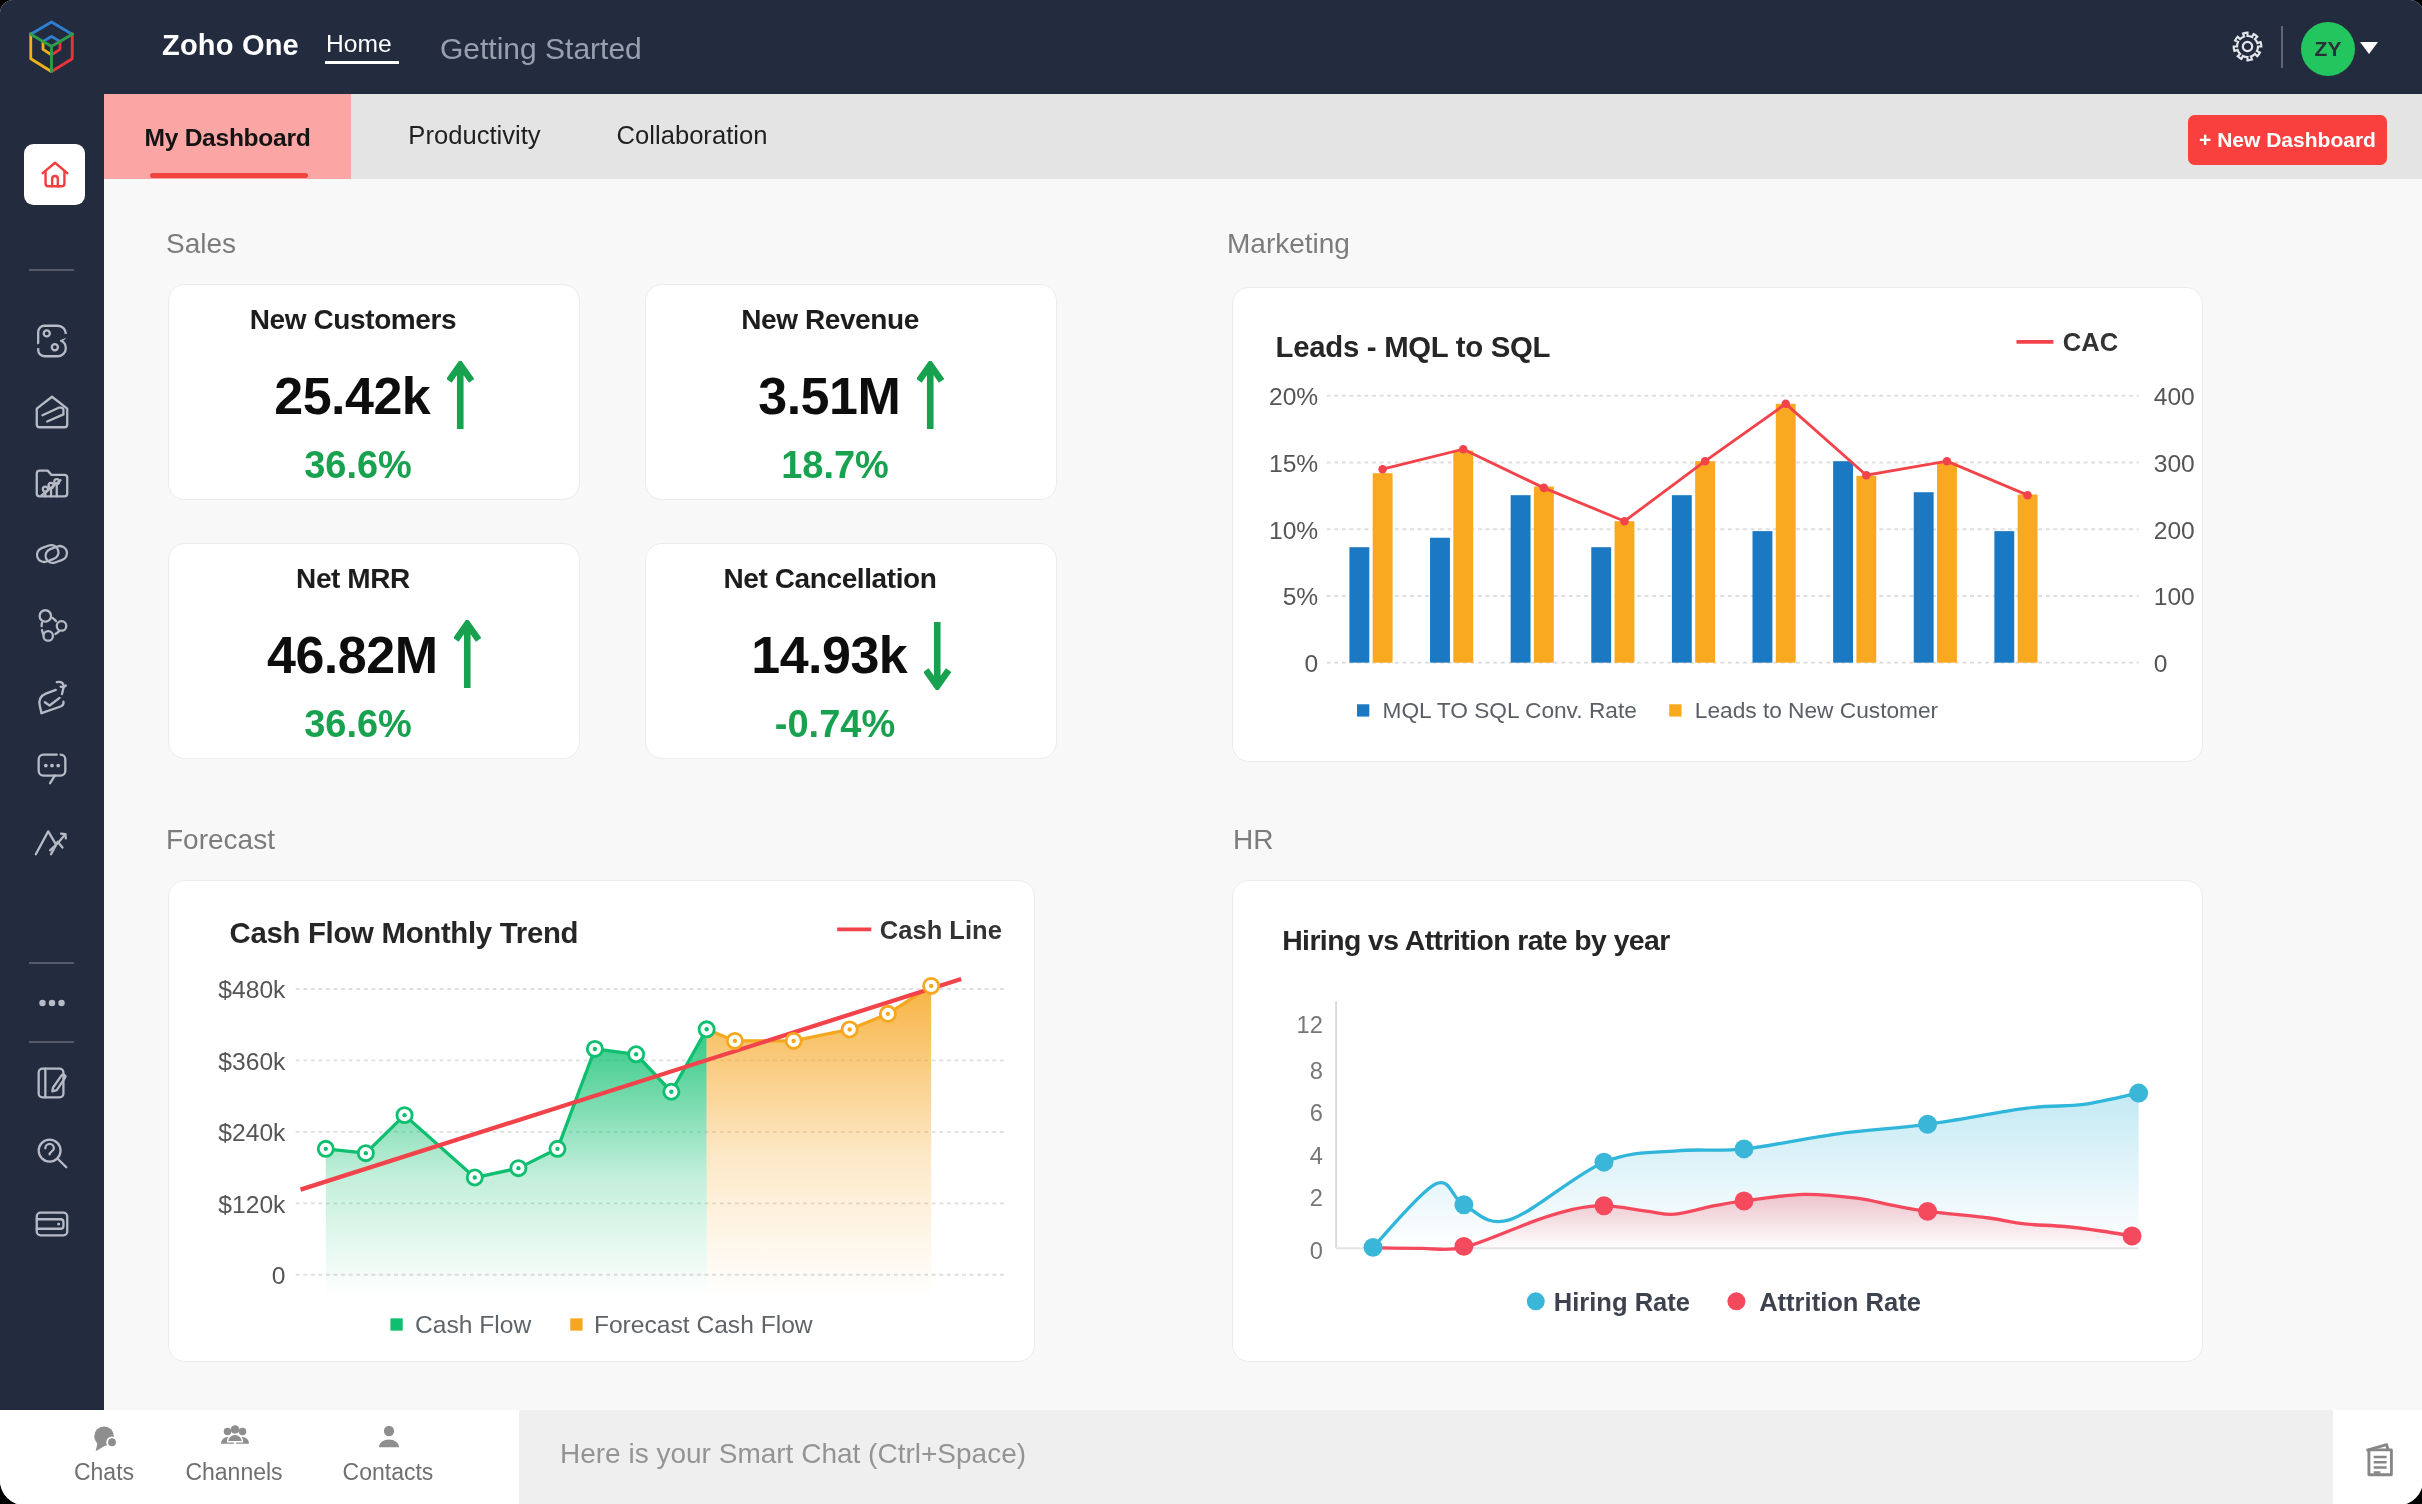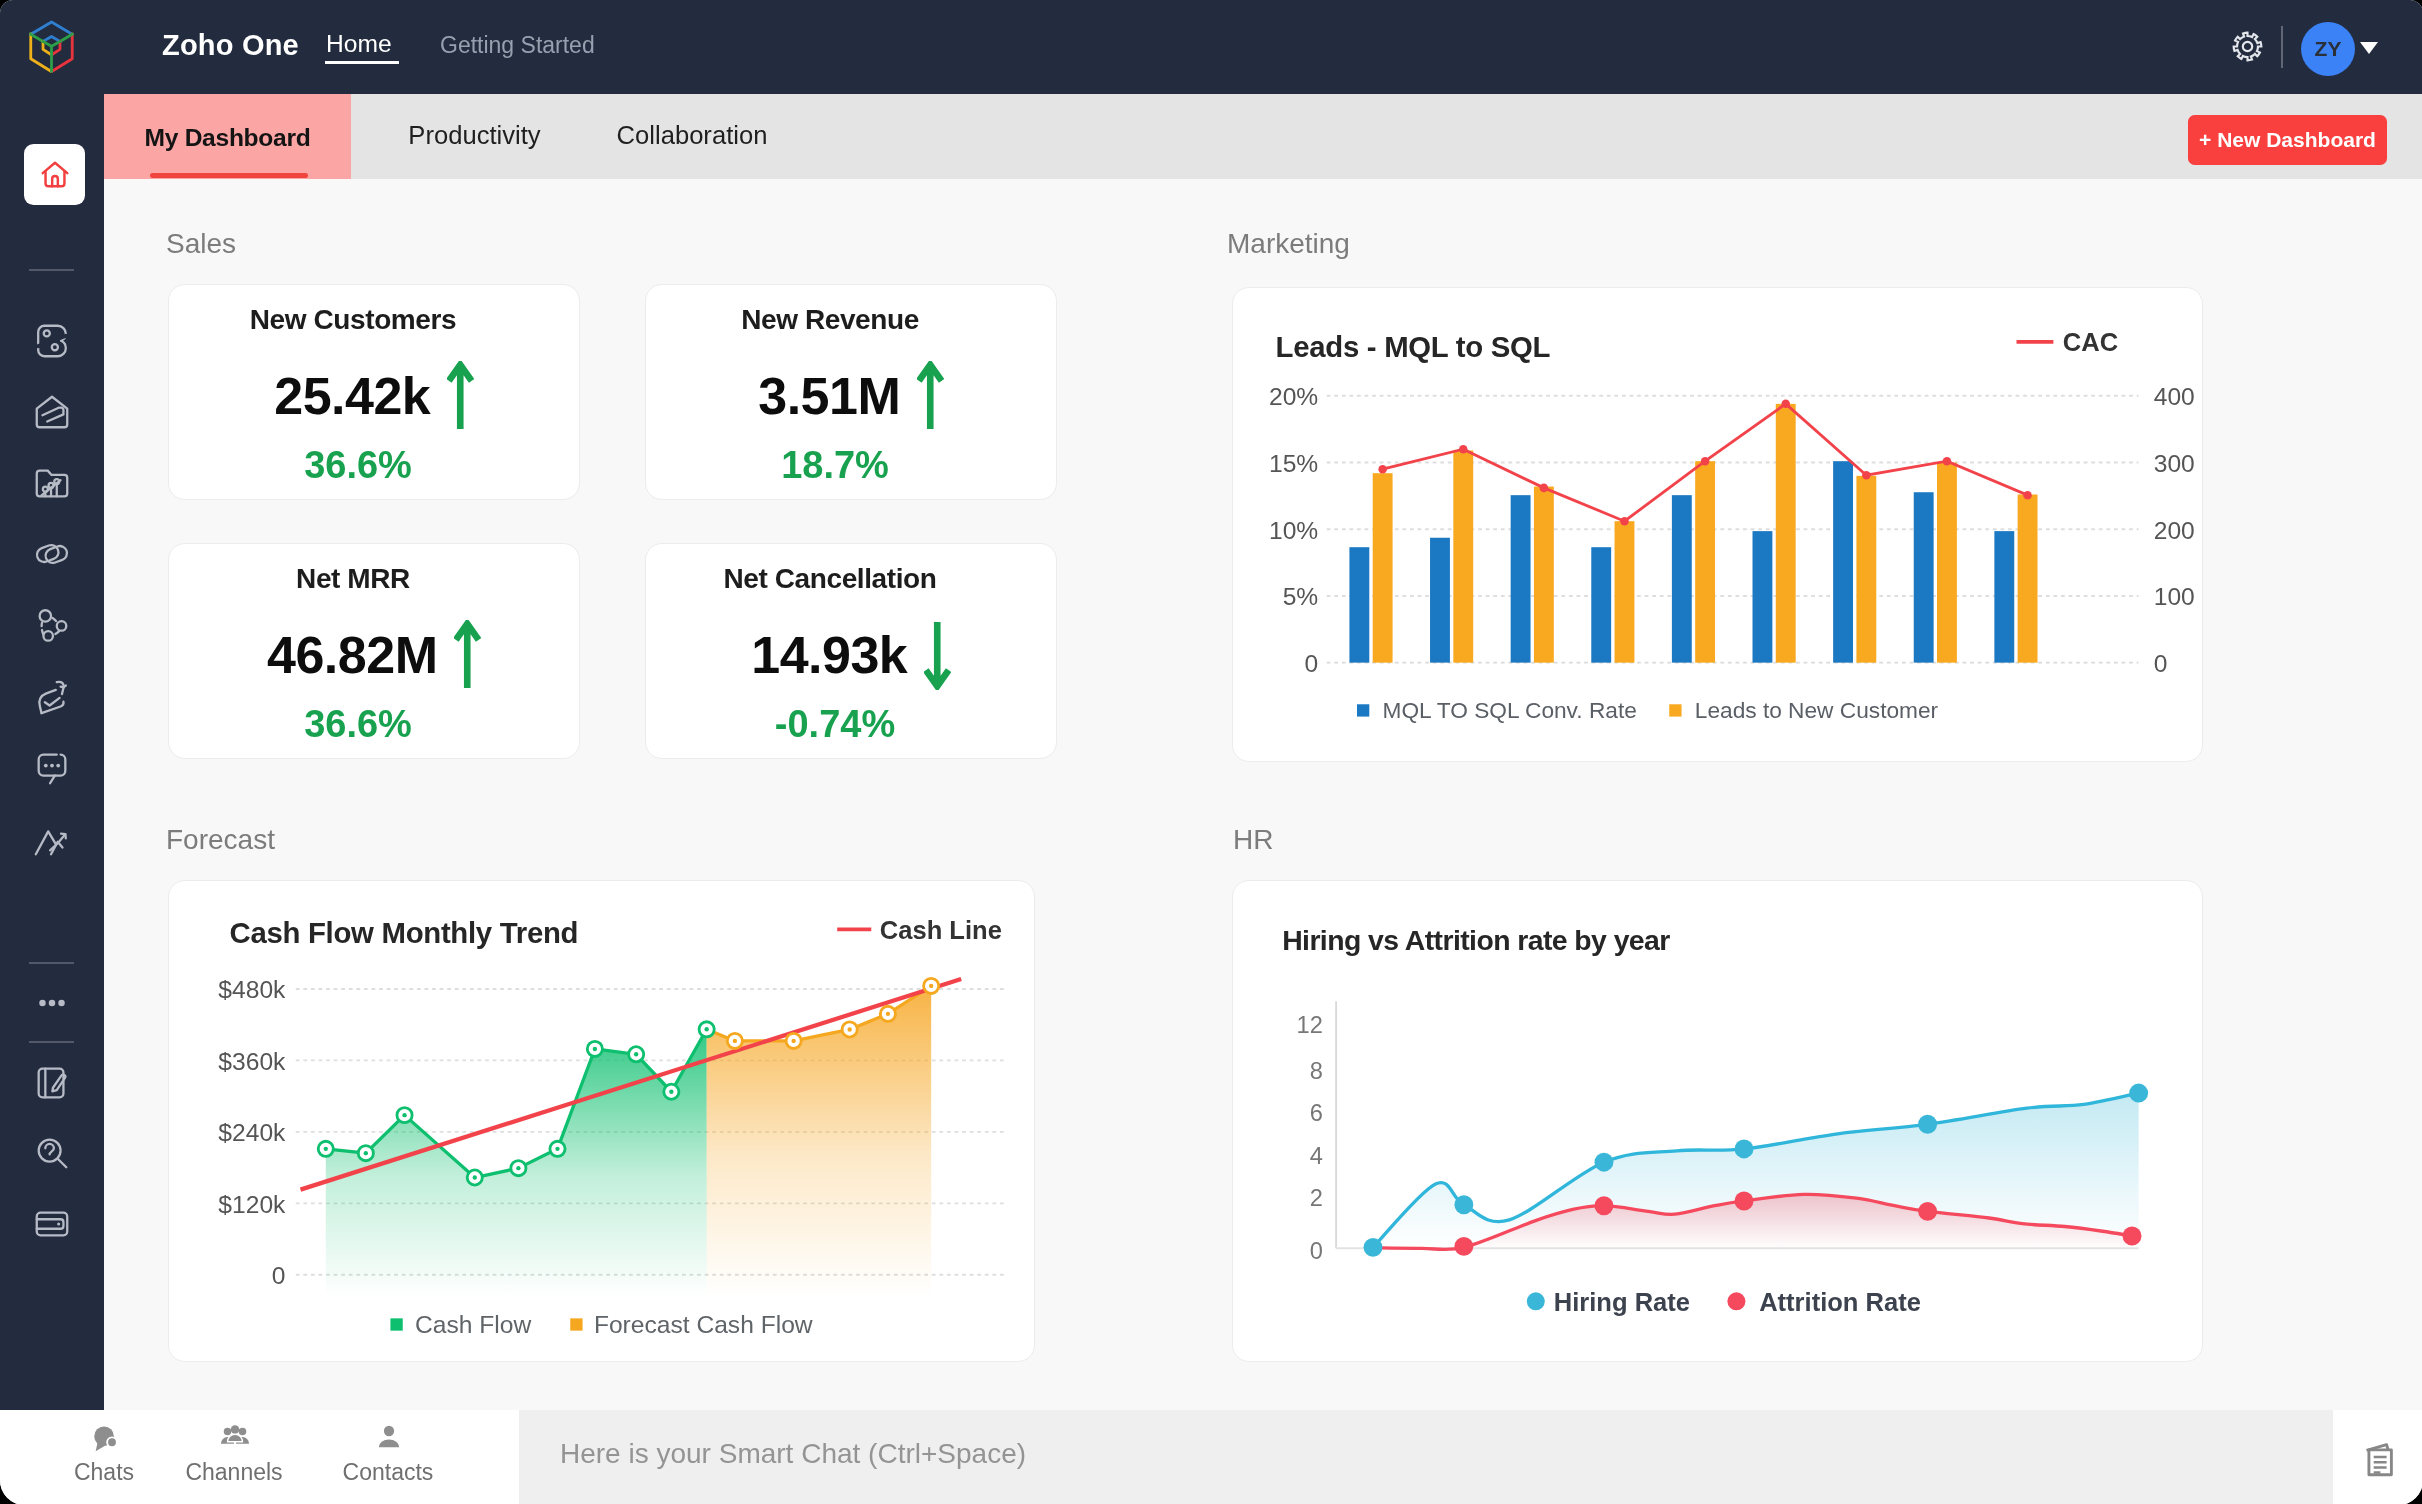--- a/index.html
+++ b/index.html
@@ -7,21 +7,21 @@
   body { width:2423px; height:1505px; font-family:"Liberation Sans", sans-serif; }
   .page { position:relative; width:2423px; height:1505px; border-radius:13.2px 13.2px 24.6px 24.6px; overflow:hidden; background:#f8f8f8; }
   .abs { position:absolute; }
 
   
   .topbar { position:absolute; left:0; top:0; width:2423px; height:94px; background:#232b3e; }
   .brand { position:absolute; left:114px; top:0; height:94px; line-height:90px; font-size:29px; font-weight:700; color:#fff; letter-spacing:0.2px;margin-left:48px; }
   .navlink { position:absolute; top:30px; font-size:24.6px; color:#fff; }
   .navlink.dim { color:#98a0af; }
   .homeline { position:absolute; left:325px; top:61px; width:74px; height:2.8px; background:#fff; }
-  .avatar { position:absolute; left:2301px; top:22px; width:54px; height:54px; border-radius:50%; background:#3b82f6; text-align:center; line-height:54px; font-size:21px; font-weight:700; color:#2a2f38; }
+  .avatar { position:absolute; left:2301px; top:22px; width:54px; height:54px; border-radius:50%; background:#22c55e; text-align:center; line-height:54px; font-size:21px; font-weight:700; color:#2a2f38; }
   .caret { position:absolute; left:2360px; top:42px; width:0; height:0; border-left:9.5px solid transparent; border-right:9.5px solid transparent; border-top:12.3px solid #fff; }
   .topdiv { position:absolute; left:2281px; top:25.6px; width:1.9px; height:42px; background:rgba(255,255,255,.28); }
 
   
   .sidebar { position:absolute; left:0; top:94px; width:104px; height:1316px; background:#232b3e; }
   .homebox { position:absolute; left:24px; top:144px; width:61px; height:61px; background:#fff; border-radius:9.5px; display:flex; align-items:center; justify-content:center; }
   .sdiv { position:absolute; left:29px; width:45px; height:1.9px; background:rgba(255,255,255,.22); }
   .sicon { position:absolute; left:32px; width:40px; height:40px; }
 
   
@@ -57,21 +57,21 @@
     <path d="M48,15 L48,41 L27,54" stroke="#e8343c"></path>
     <path d="M4,15 L17,22.6 M48,15 L35,22.6 M26,37 L26,54" stroke="#2b9e47"></path>
     <path d="M17,22.6 L26,17.4 L35,22.6" stroke="#2f7fd0"></path>
     <path d="M17,22.6 L17,31 L25,36.2" stroke="#eeb119"></path>
     <path d="M35,22.6 L35,31 L27,36.2" stroke="#e8343c"></path>
     <path d="M17,22.6 L26,27.8 L35,22.6 M26,27.8 L26,37" stroke="#2b9e47"></path>
   </svg>
   <div class="brand">Zoho One</div>
   <div class="navlink" style="left:326px">Home</div>
   <div class="homeline"></div>
-  <div class="navlink dim" style="left:440px;font-size:23px;top:32px">Getting Started</div>
+  <div class="navlink dim" style="left:440px;font-size:30px;top:32px">Getting Started</div>
   <svg class="abs" style="left:2232px;top:31px" width="31" height="31" viewBox="-18.5 -18.5 37 37" fill="none">
     <path d="M12.5,0.0 A12.5,12.5 0 0 1 11.23,5.5 L14.82,7.26 A16.5,16.5 0 0 1 11.67,11.67 L8.84,8.84 A12.5,12.5 0 0 1 4.05,11.83 L5.34,15.61 A16.5,16.5 0 0 1 0.0,16.5 L0.0,12.5 A12.5,12.5 0 0 1 -5.5,11.23 L-7.26,14.82 A16.5,16.5 0 0 1 -11.67,11.67 L-8.84,8.84 A12.5,12.5 0 0 1 -11.83,4.05 L-15.61,5.34 A16.5,16.5 0 0 1 -16.5,0.0 L-12.5,0.0 A12.5,12.5 0 0 1 -11.23,-5.5 L-14.82,-7.26 A16.5,16.5 0 0 1 -11.67,-11.67 L-8.84,-8.84 A12.5,12.5 0 0 1 -4.05,-11.83 L-5.34,-15.61 A16.5,16.5 0 0 1 -0.0,-16.5 L-0.0,-12.5 A12.5,12.5 0 0 1 5.5,-11.23 L7.26,-14.82 A16.5,16.5 0 0 1 11.67,-11.67 L8.84,-8.84 A12.5,12.5 0 0 1 11.83,-4.05 L15.61,-5.34 A16.5,16.5 0 0 1 16.5,-0.0 Z" stroke="#e3e6ea" stroke-width="2.6"></path>
     <circle cx="0" cy="0" r="5.6" stroke="#e3e6ea" stroke-width="2.6"></circle>
   </svg>
   <div class="topdiv"></div>
   <div class="avatar">ZY</div>
   <div class="caret"></div>
 
   <div class="sidebar"></div>
   <div class="homebox">

